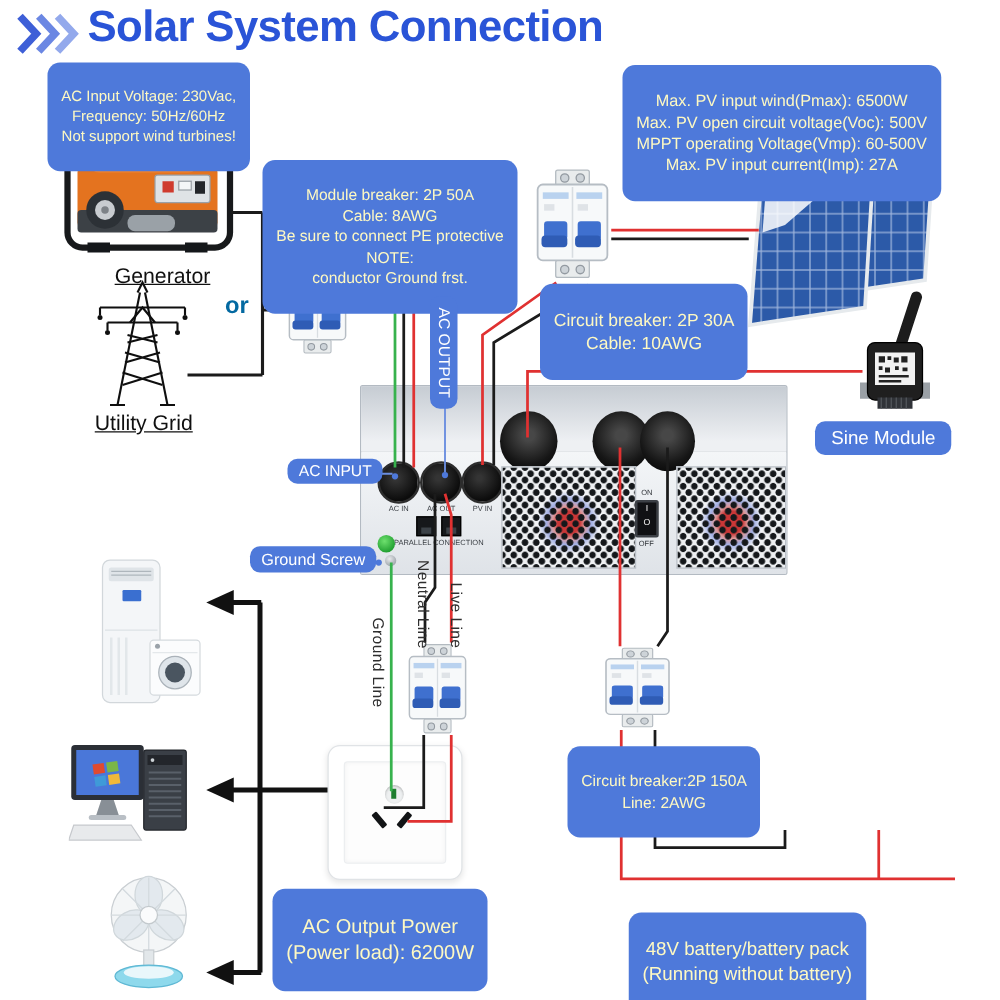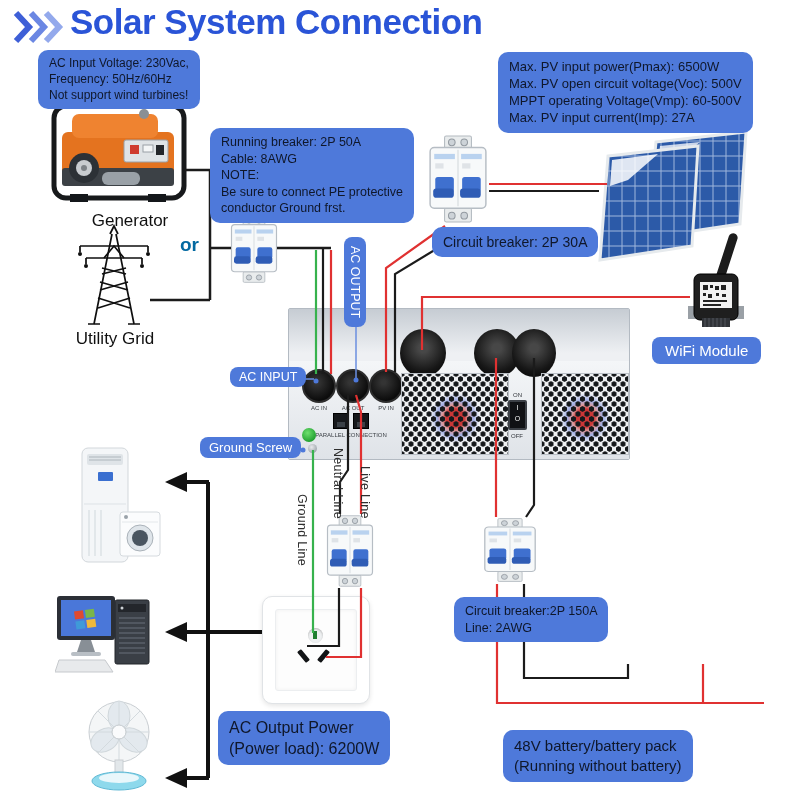--- a/index.html
+++ b/index.html
@@ -3,29 +3,29 @@
 <meta charset="utf-8">
 <style>
   html,body{margin:0;padding:0;background:#fff;}
   .stage{position:relative;width:764px;height:800px;background:#ffffff;overflow:hidden;
          font-family:"Liberation Sans",sans-serif;}
   .abs{position:absolute;}
   
   .title{position:absolute;left:70px;top:2px;font-size:35px;font-weight:bold;color:#2a54d7;
          letter-spacing:-0.5px;z-index:3;white-space:nowrap;}
   
-  .callout{position:absolute;background:#4e79da;color:#0f172a;border-radius:10px;
-           padding:6px 11px;line-height:1.32;z-index:10;}
+  .callout{position:absolute;background:#4e79da;color:#fef9c3;border-radius:10px;
+           padding:20px 11px;line-height:1.32;z-index:10;text-align:center;}
   .callout div{white-space:nowrap;}
   .pill{position:absolute;background:#4e79da;color:#fff;border-radius:8px;
         padding:3px 9px;font-size:12.5px;z-index:10;white-space:nowrap;}
   .vpill{writing-mode:vertical-rl;padding:9px 4px;}
   .vlabel{position:absolute;writing-mode:vertical-rl;color:#2e2e2e;font-size:12.5px;
           z-index:6;white-space:nowrap;letter-spacing:.3px;}
-  .caption{position:absolute;color:#101010;font-size:17px;z-index:2;text-align:center;}
+  .caption{position:absolute;color:#101010;font-size:17px;z-index:2;text-align:center;text-decoration:underline;}
   .or-word{position:absolute;color:#0369a1;font-size:19px;font-weight:bold;z-index:2;}
   
   .inverter{position:absolute;left:288px;top:308px;width:340px;height:150px;z-index:1;
             border:1px solid #b3bac2;border-radius:2px;
             background:linear-gradient(180deg,#f0f2f5 0%,#e6eaee 100%);}
   .inv-top{position:absolute;left:0;top:0;width:100%;height:52px;
            background:linear-gradient(180deg,#c6ccd3 0%,#eef0f3 85%);
            border-bottom:1px solid #9aa1a9;}
   .inv-face{position:absolute;left:0;top:52px;width:100%;height:98px;
             background:linear-gradient(180deg,#f4f6f8 0%,#dfe3e8 100%);}
@@ -125,57 +125,58 @@
   </svg>
   <div class="title">Solar System Connection</div>
 
   <div class="callout" style="left:38px;top:50px;font-size:12px">
     <div>AC Input Voltage: 230Vac,</div>
     <div>Frequency: 50Hz/60Hz</div>
     <div>Not support wind turbines!</div>
   </div>
 
   <div class="callout" style="left:498px;top:52px;font-size:13px">
-    <div>Max. PV input power(Pmax): 6500W</div>
+    <div>Max. PV input wind(Pmax): 6500W</div>
     <div>Max. PV open circuit voltage(Voc): 500V</div>
     <div>MPPT operating Voltage(Vmp): 60-500V</div>
     <div>Max. PV input current(Imp): 27A</div>
   </div>
 
   <div class="callout" style="left:210px;top:128px;font-size:12.5px">
-    <div>Running breaker: 2P 50A</div>
+    <div>Module breaker: 2P 50A</div>
     <div>Cable: 8AWG</div>
+    <div>Be sure to connect PE protective</div>
     <div>NOTE:</div>
-    <div>Be sure to connect PE protective</div>
     <div>conductor Ground frst.</div>
   </div>
 
   <div class="callout" style="left:432px;top:227px;font-size:14px">
     <div>Circuit breaker: 2P 30A</div>
+    <div>Cable: 10AWG</div>
   </div>
 
   <div class="callout" style="left:454px;top:597px;font-size:12.5px">
     <div>Circuit breaker:2P 150A</div>
     <div>Line: 2AWG</div>
   </div>
 
   <div class="callout" style="left:218px;top:711px;font-size:16px">
     <div>AC Output Power</div>
     <div>(Power load): 6200W</div>
   </div>
 
   <div class="callout" style="left:503px;top:730px;font-size:15px">
     <div>48V battery/battery pack</div>
     <div>(Running without battery)</div>
   </div>
 
   <div class="pill" style="left:230px;top:367px">AC INPUT</div>
   <div class="pill vpill" style="left:344px;top:237px">AC OUTPUT</div>
   <div class="pill" style="left:200px;top:437px;font-size:13px">Ground Screw</div>
-  <div class="pill" style="left:652px;top:337px;font-size:15px;padding:5px 13px">WiFi Module</div>
+  <div class="pill" style="left:652px;top:337px;font-size:15px;padding:5px 13px">Sine Module</div>
 
   <div class="vlabel" style="left:331px;top:448px">Neutral Line</div>
   <div class="vlabel" style="left:358px;top:466px">Live Line</div>
   <div class="vlabel" style="left:295px;top:494px">Ground Line</div>
 
   <div class="caption" style="left:80px;top:211px;width:100px">Generator</div>
   <div class="or-word" style="left:180px;top:234px">or</div>
   <div class="caption" style="left:65px;top:329px;width:100px">Utility Grid</div>
 
   <svg class="imgbox" style="left:46px;top:98px" width="148" height="112" viewBox="0 0 148 112">

